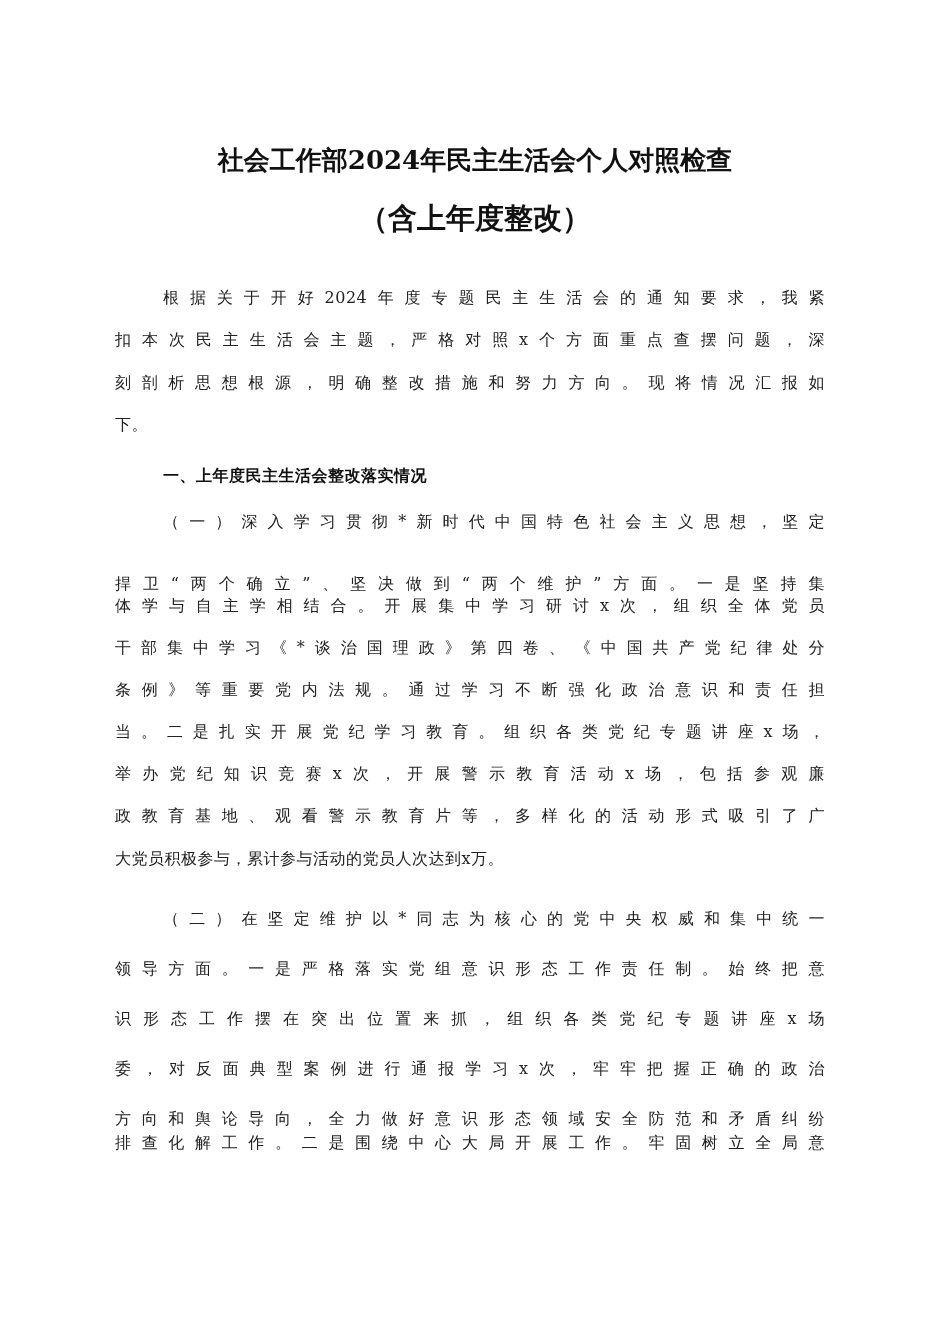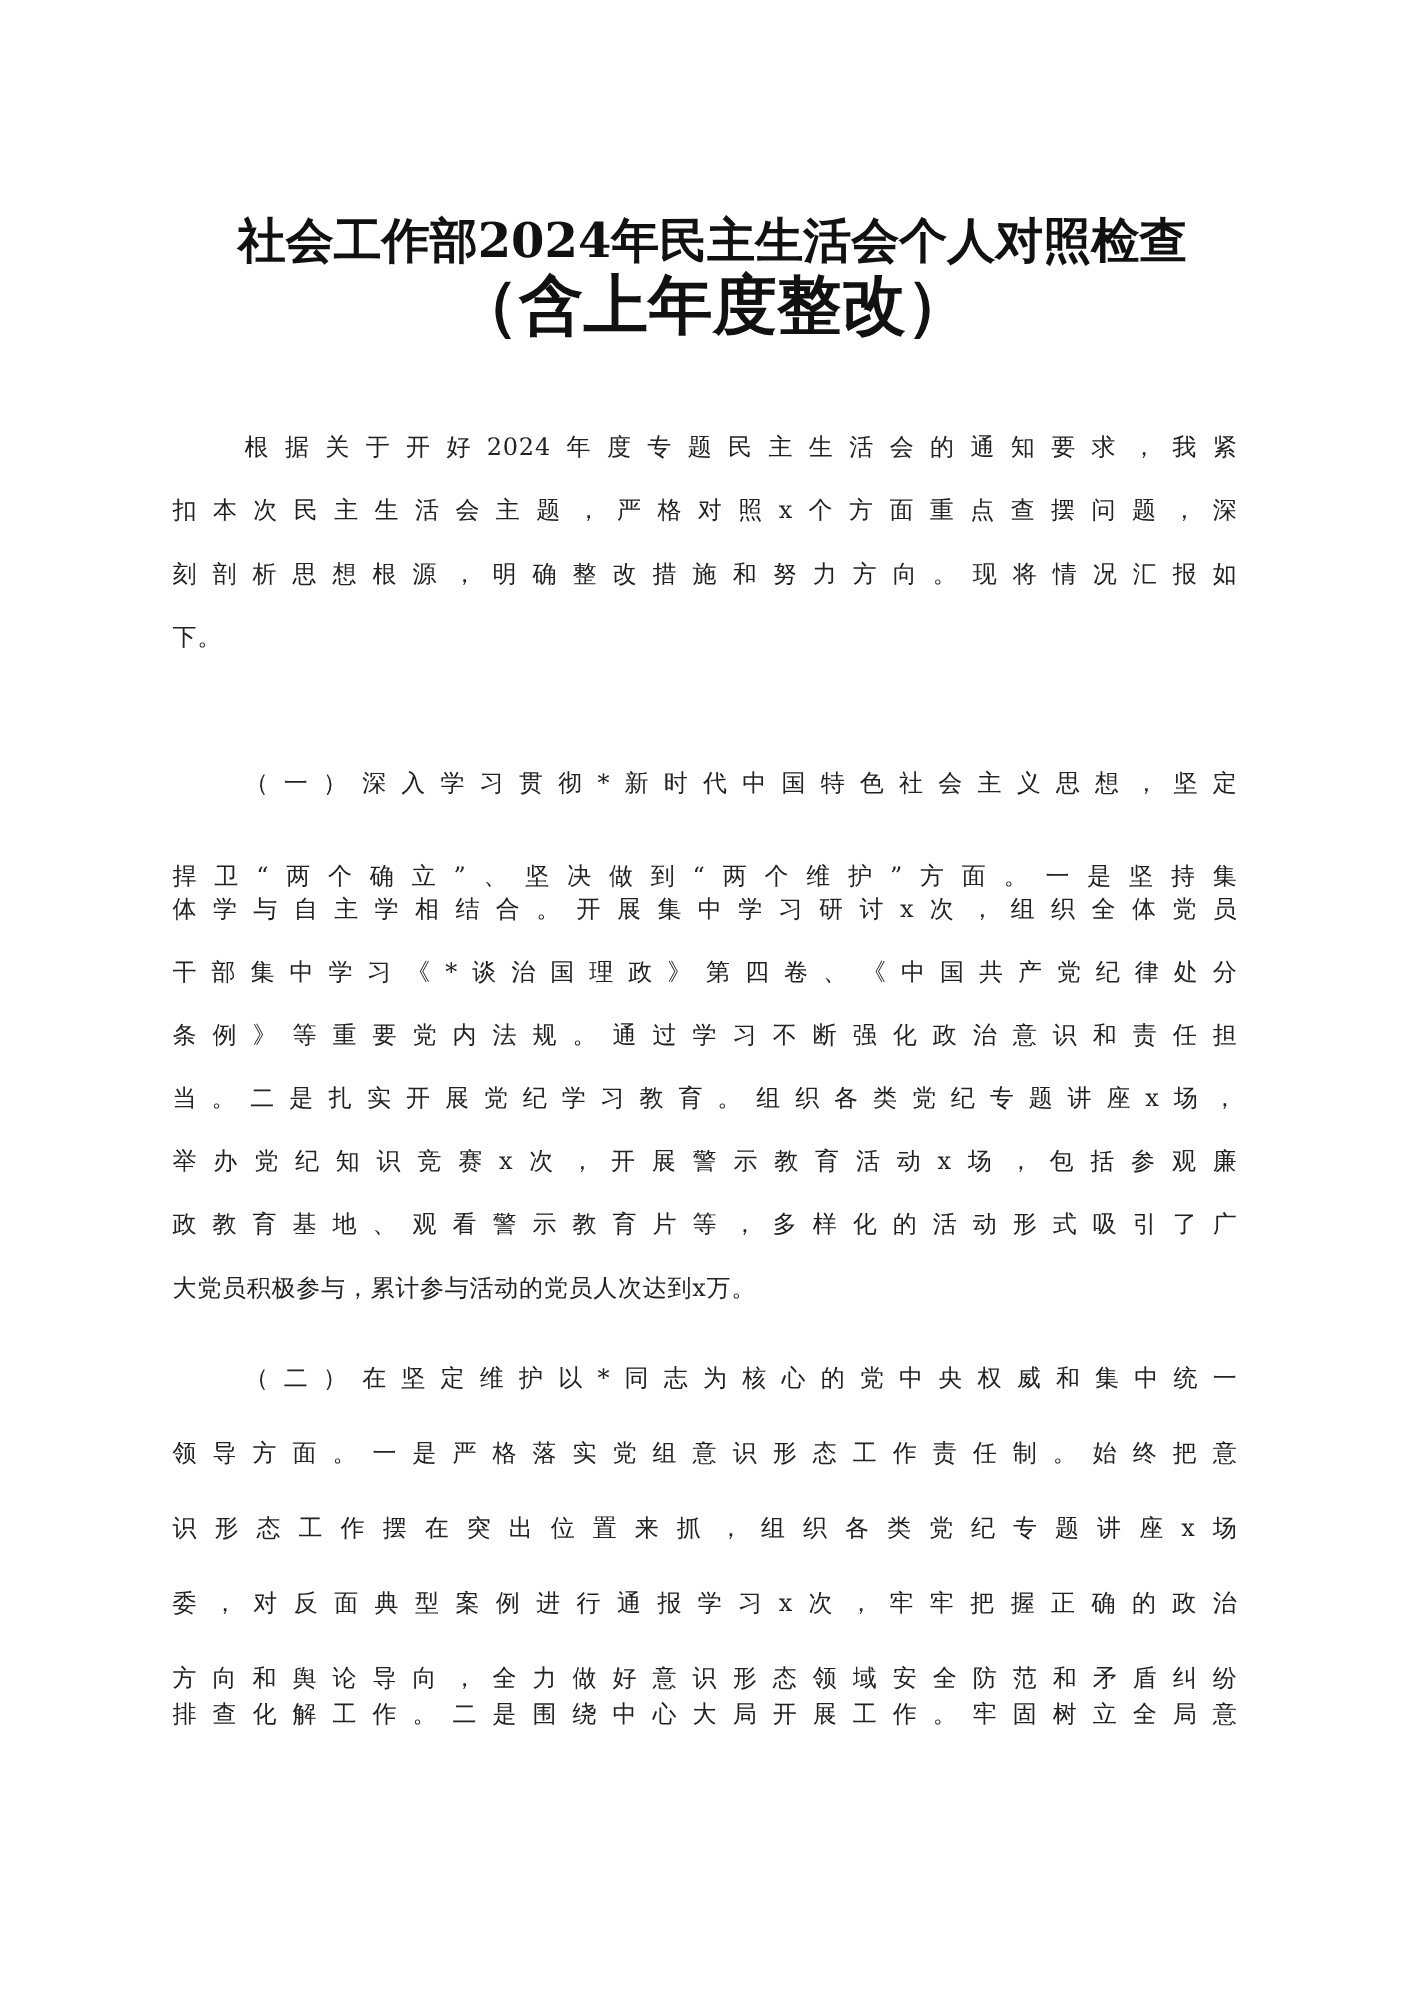--- a/index.html
+++ b/index.html
@@ -1,22 +1,22 @@
 <!DOCTYPE html>
 <html><head>
 <meta charset="utf-8">
 <style>
   html, body { margin: 0; padding: 0; background: #ffffff; }
   body { width: 950px; height: 1344px; position: relative; overflow: hidden; }
   .page { position: absolute; left: 0; top: 0; width: 950px; height: 1344px; background: #fff; }
   .title { position: absolute; left: 0; width: 950px; text-align: center;
            font-family: "DejaVu Serif", "Liberation Serif", serif; font-weight: bold;
-           font-size: 32px; color: #111; letter-spacing: 0px; line-height: 44px; }
+           font-size: 26px; color: #111; letter-spacing: 0px; line-height: 44px; }
   .title.l1 { top: 138px; }
-  .title.l2 { top: 182px; font-size: 43px; }
+  .title.l2 { top: 196px; font-size: 29px; }
   .line { position: absolute; left: 115px; width: 710px; height: 42px;
           font-family: "DejaVu Serif", "Liberation Serif", serif; font-size: 16px;
           color: #222; line-height: 42px; white-space: nowrap; text-align: justify;
           text-align-last: justify; letter-spacing: 0.5px; }
   .line.last { text-align-last: left; }
   .line.indent { left: 163px; width: 662px; }
   .heading { font-family: "DejaVu Sans", "Liberation Sans", sans-serif; font-weight: bold;
              color: #111; text-align-last: left; }
 </style>
 </head>
@@ -26,20 +26,21 @@
   <div class="title l1">社会工作部2024年民主生活会个人对照检查</div>
   <div class="title l2">（含上年度整改）</div>
 
   <div>
     <div class="line indent" style="top:277px">根据关于开好2024年度专题民主生活会的通知要求，我紧</div>
     <div class="line" style="top:319px">扣本次民主生活会主题，严格对照x个方面重点查摆问题，深</div>
     <div class="line" style="top:362px">刻剖析思想根源，明确整改措施和努力方向。现将情况汇报如</div>
     <div class="line last" style="top:404px">下。</div>
   </div>
 
+  <div class="line indent heading" style="top:455px">一、上年度民主生活会整改落实情况</div>
 
   <div>
     <div class="line indent" style="top:501px">（一）深入学习贯彻*新时代中国特色社会主义思想，坚定</div>
     <div class="line" style="top:563px">捍卫“两个确立”、坚决做到“两个维护”方面。一是坚持集</div>
     <div class="line" style="top:585px">体学与自主学相结合。开展集中学习研讨x次，组织全体党员</div>
     <div class="line" style="top:627px">干部集中学习《*谈治国理政》第四卷、《中国共产党纪律处分</div>
     <div class="line" style="top:669px">条例》等重要党内法规。通过学习不断强化政治意识和责任担</div>
     <div class="line" style="top:711px">当。二是扎实开展党纪学习教育。组织各类党纪专题讲座x场，</div>
     <div class="line" style="top:753px">举办党纪知识竞赛x次，开展警示教育活动x场，包括参观廉</div>
     <div class="line" style="top:795px">政教育基地、观看警示教育片等，多样化的活动形式吸引了广</div>

